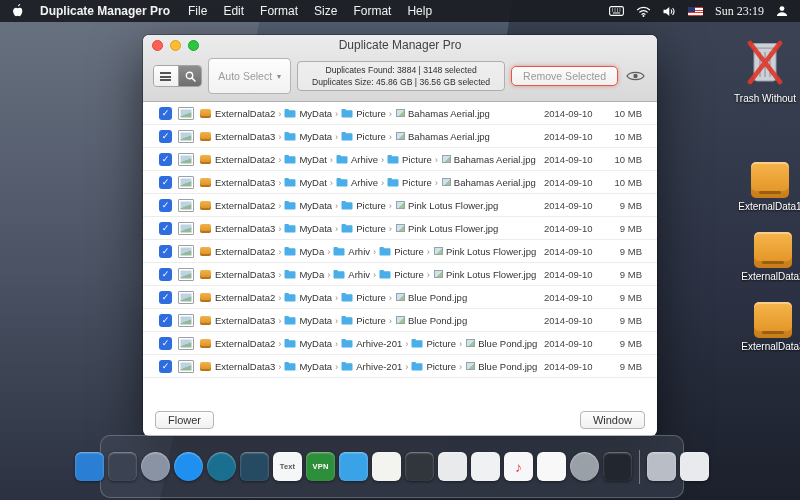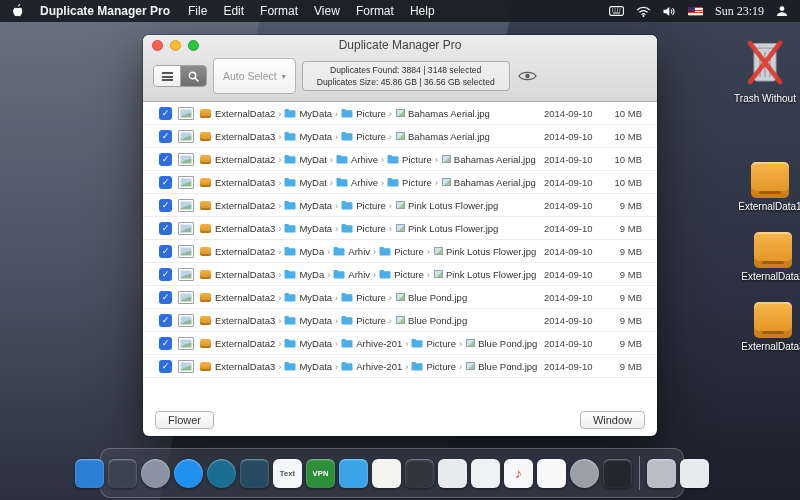--- a/index.html
+++ b/index.html
@@ -92,21 +92,21 @@
   
   .dicon { position:absolute; width:78px; text-align:center; z-index:10; }
   .dlabel { margin-top:3px; font-size:10px; color:#fff; text-shadow:0 1px 2px rgba(0,0,0,.85); }
   .drive-big { width:38px; height:36px; margin:0 auto; border-radius:5px;
     background:linear-gradient(180deg,#f6b54d,#e0901f);
     box-shadow:inset 0 2px 0 rgba(255,255,255,.35), inset 0 -7px 0 rgba(120,60,0,.22); position:relative; }
   .drive-big::after { content:""; position:absolute; left:8px; bottom:4px; width:22px; height:3px;
     border-radius:2px; background:rgba(60,30,0,.35); }
 
   
-  .dock { position:absolute; left:100px; right:116px; bottom:2px; height:50px; z-index:60;
+  .dock { position:absolute; left:100px; right:116px; bottom:2px; height:63px; z-index:60;
     background:rgba(70,75,92,.48); border:1px solid rgba(255,255,255,.22); border-radius:10px;
     display:flex; align-items:center; justify-content:center; gap:4px; }
   .dock-app { width:29px; height:29px; border-radius:6px; flex:none;
     display:flex; align-items:center; justify-content:center;
     font-size:7.5px; font-weight:bold; letter-spacing:.2px;
     box-shadow:inset 0 1px 2px rgba(255,255,255,.45), 0 1px 3px rgba(0,0,0,.45); }
   .dock-app.circ { border-radius:50%; }
   .dock-div { width:1px; height:34px; background:rgba(255,255,255,.35); flex:none; margin:0 3px; }
 </style>
 </head>
@@ -115,21 +115,21 @@
 <div class="wallpaper"></div>
 <div class="mist"></div>
 
 <div class="menubar">
   <span class="apple">
     <svg width="12" height="14" viewBox="0 0 12 14">
         <path fill="#fff" d="M9.9 4.7c-.7-.8-1.7-1-2.2-1-.8 0-1.5.5-1.9.5-.4 0-1.1-.5-1.8-.5C2.3 3.7 1.1 5 1.1 7c0 2.5 1.8 5.2 2.9 5.2.5 0 1-.4 1.7-.4.7 0 1.1.4 1.7.4 1.2 0 2.9-2.8 2.9-5 0-.1-.2-1.6-.4-2.5zM7.9 1.1c.3-.4.5-1 .4-1.1-.6 0-1.4.4-1.8.9-.4.4-.7 1-.6 1.6.7 0 1.5-.5 2-1.4z"></path>
       </svg>
   </span>
   <span class="appname">Duplicate Manager Pro</span>
-  <span id="menu-items"><span class="menu-item">File</span><span class="menu-item">Edit</span><span class="menu-item">Format</span><span class="menu-item">View</span><span class="menu-item">Format</span><span class="menu-item">Help</span></span>
+  <span id="menu-items"><span class="menu-item">File</span><span class="menu-item">Edit</span><span class="menu-item">Format</span><span class="menu-item">Size</span><span class="menu-item">Format</span><span class="menu-item">Help</span></span>
   <span class="mb-right">
     <span id="status-icons" style="display:flex;gap:12px;align-items:center;">
         <span class="mb-ic">
           <svg width="15" height="10" viewBox="0 0 15 10">
             <rect x="0.6" y="0.6" width="13.8" height="8.8" rx="1.6" fill="none" stroke="#fff" stroke-width="1.1"></rect>
             <path d="M3 3h1M5.5 3h1M8 3h1M10.5 3h1M3 5h1M5.5 5h1M8 5h1M10.5 5h1M4 7h7" stroke="#fff" stroke-width="1"></path>
           </svg>
         </span>
         <span class="mb-ic">
           <svg width="15" height="11" viewBox="0 0 15 11">
@@ -182,20 +182,21 @@
         </span>
       </span>
       <span class="auto-select">
         <span>Auto Select</span>
         <span class="car">▾</span>
       </span>
       <span class="stats">
         <div>Duplicates Found: 3884 | 3148 selected</div>
         <div>Duplicates Size: 45.86 GB | 36.56 GB selected</div>
       </span>
+      <span class="remove-btn">Remove Selected</span>
       <span class="eye-btn">
         <svg width="19" height="12" viewBox="0 0 19 12">
             <path d="M1 6 C4 1.2 15 1.2 18 6 C15 10.8 4 10.8 1 6 Z" fill="none" stroke="#5d5d5d" stroke-width="1.3"></path>
             <circle cx="9.5" cy="6" r="2.2" fill="#5d5d5d"></circle>
           </svg>
       </span>
     </div>
   </div>
   <div class="content">
     <div class="rows" id="rows">

